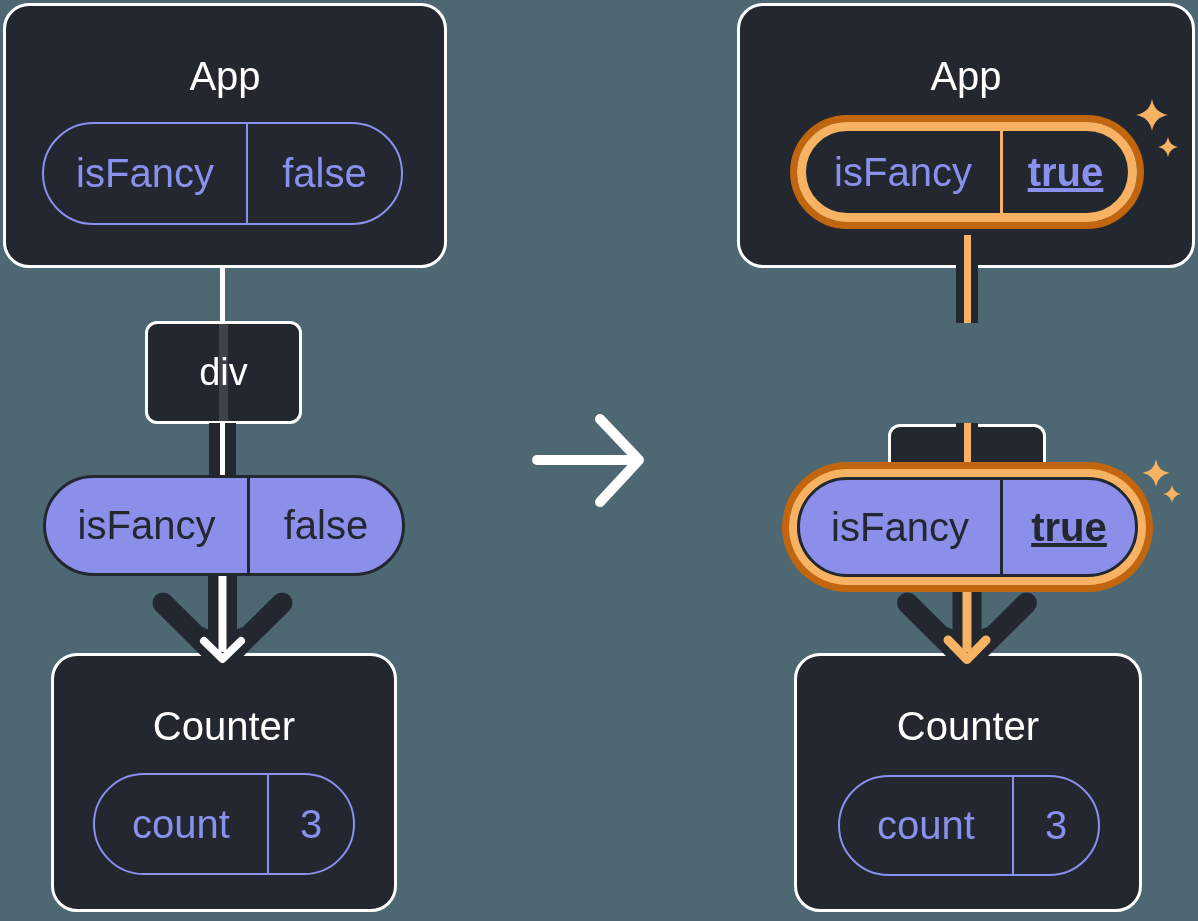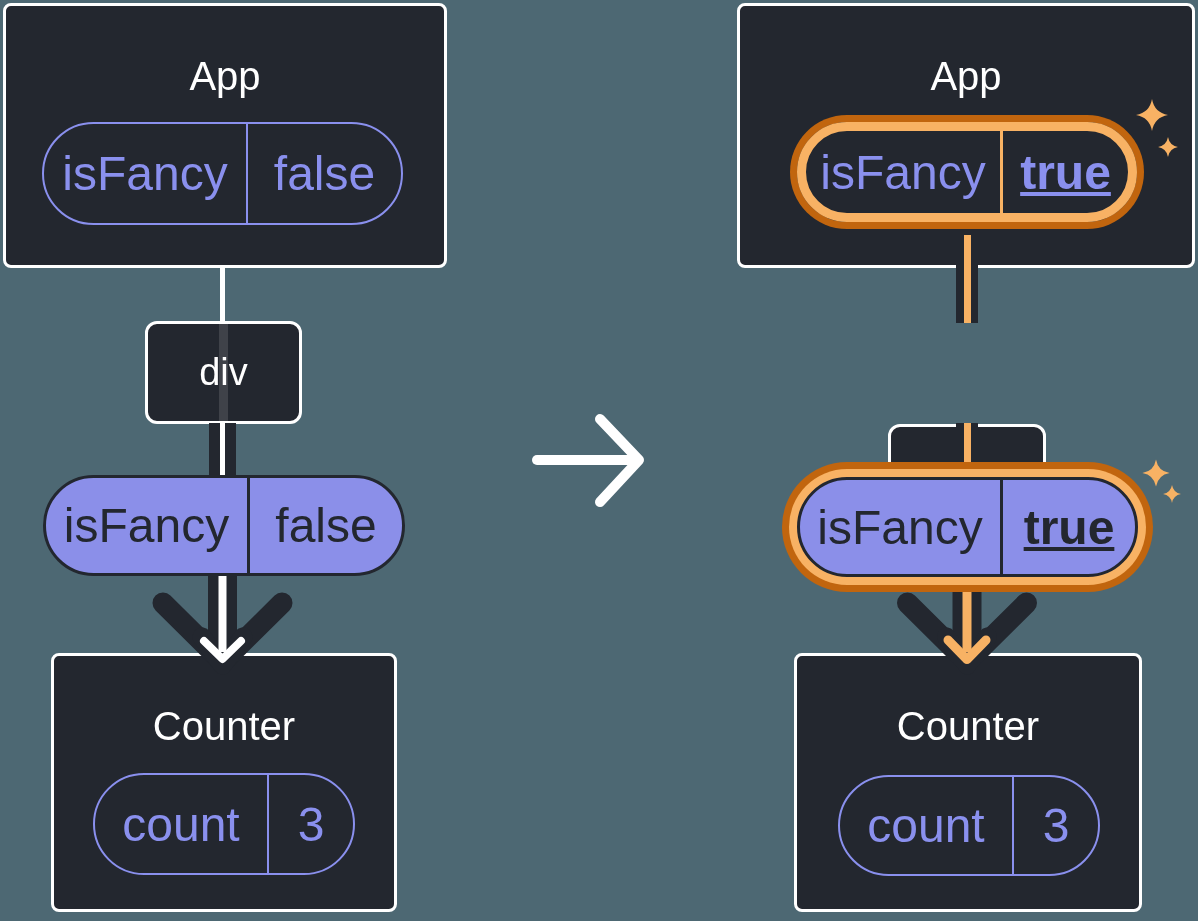--- a/index.html
+++ b/index.html
@@ -11,32 +11,32 @@
     --orange-dark:#C1650E;
     --white:#ffffff;
   }
   html,body{margin:0;padding:0;}
   body{
     width:1198px;height:921px;position:relative;overflow:hidden;
     background:var(--bg);
     font-family:"Liberation Sans", sans-serif;
   }
   .abs{position:absolute;box-sizing:border-box;}
-  .box{background:var(--card);border:3px solid var(--white);border-radius:8px;}
+  .box{background:var(--card);border:3px solid var(--white);border-radius:26px;}
   .box-title{
     position:absolute;left:0;right:0;top:47px;height:46px;line-height:46px;
     color:var(--white);font-size:40px;text-align:center;white-space:nowrap;
   }
   .div-box{border-radius:12px;display:flex;align-items:center;justify-content:center;
     color:var(--white);font-size:38px;position:relative;overflow:hidden;}
   .through-line{position:absolute;top:0;bottom:0;width:9px;left:50%;margin-left:-4.5px;}
   .pill{display:flex;border-radius:60px;align-items:stretch;}
   .pill .cell{
     display:flex;align-items:center;justify-content:center;
-    font-size:48px;min-width:0;white-space:nowrap;
+    font-size:40px;min-width:0;white-space:nowrap;
   }
   .pill-outline{border:2.5px solid var(--purple);color:var(--purple);background:transparent;}
   .pill-outline .cell + .cell{border-left:2.5px solid var(--purple);}
   .pill-solid{background:var(--purple-fill);border:3px solid var(--card);color:var(--card);}
   .pill-solid .cell + .cell{border-left:3px solid var(--card);}
   .pill-hl-outline{
     border:9px solid var(--orange);color:var(--purple);background:transparent;
     box-shadow:0 0 0 7px var(--orange-dark);
   }
   .pill-hl-outline .cell + .cell{border-left:3.5px solid var(--orange);}

